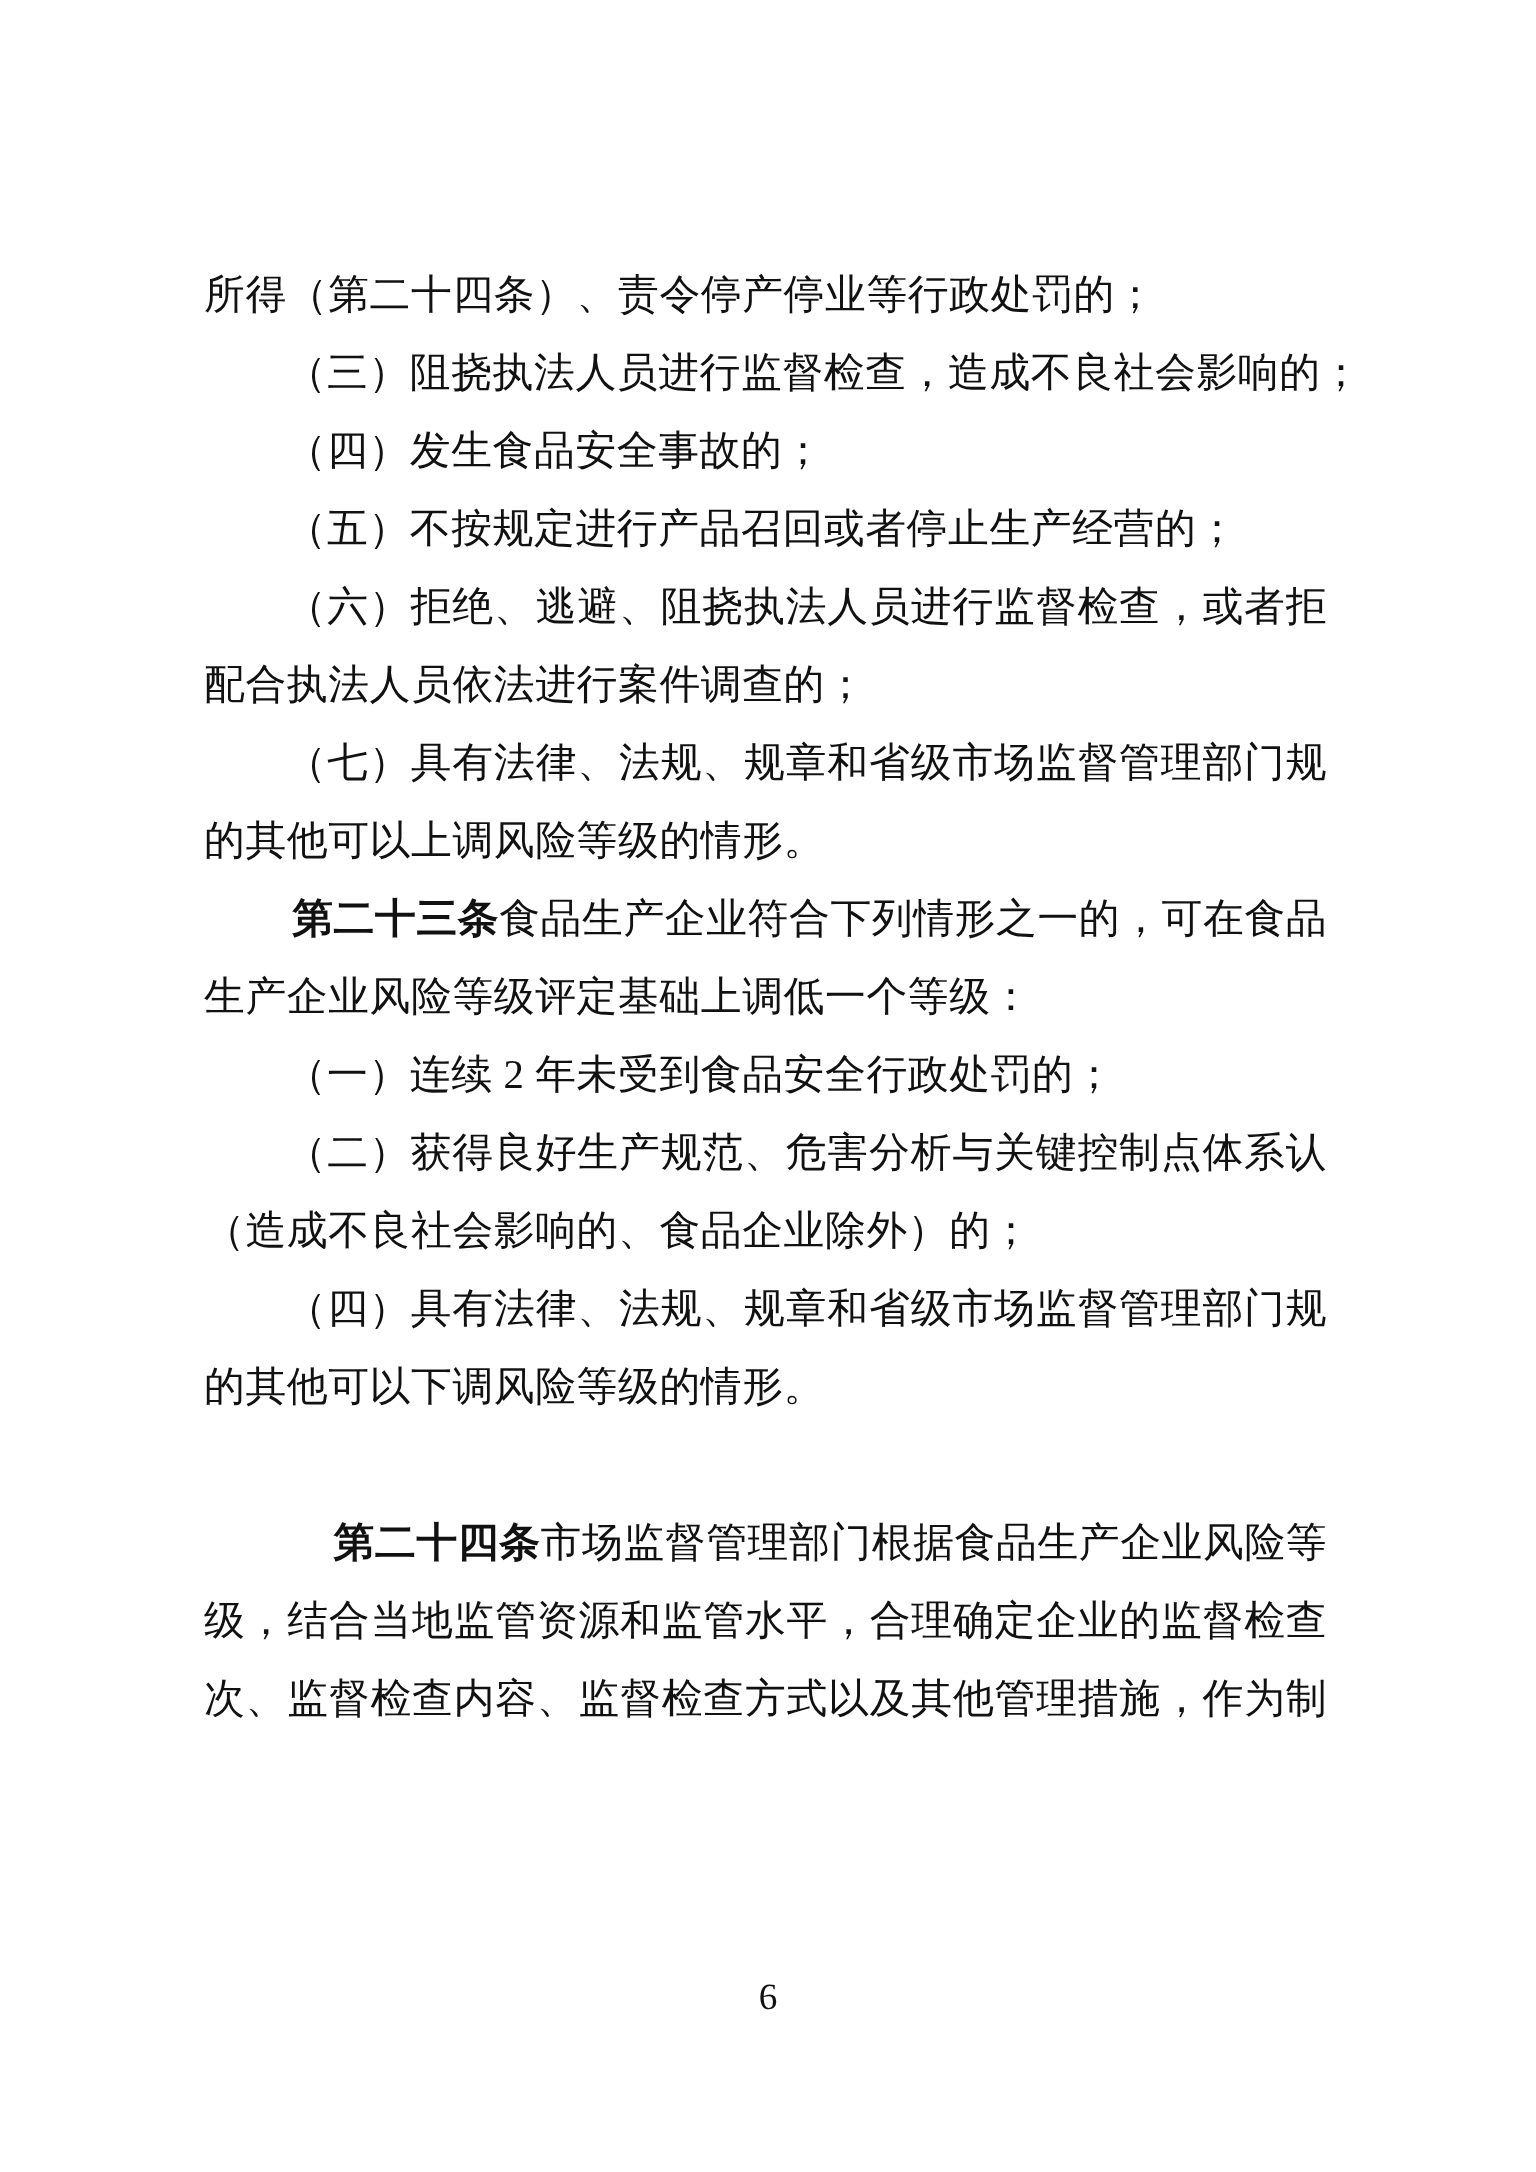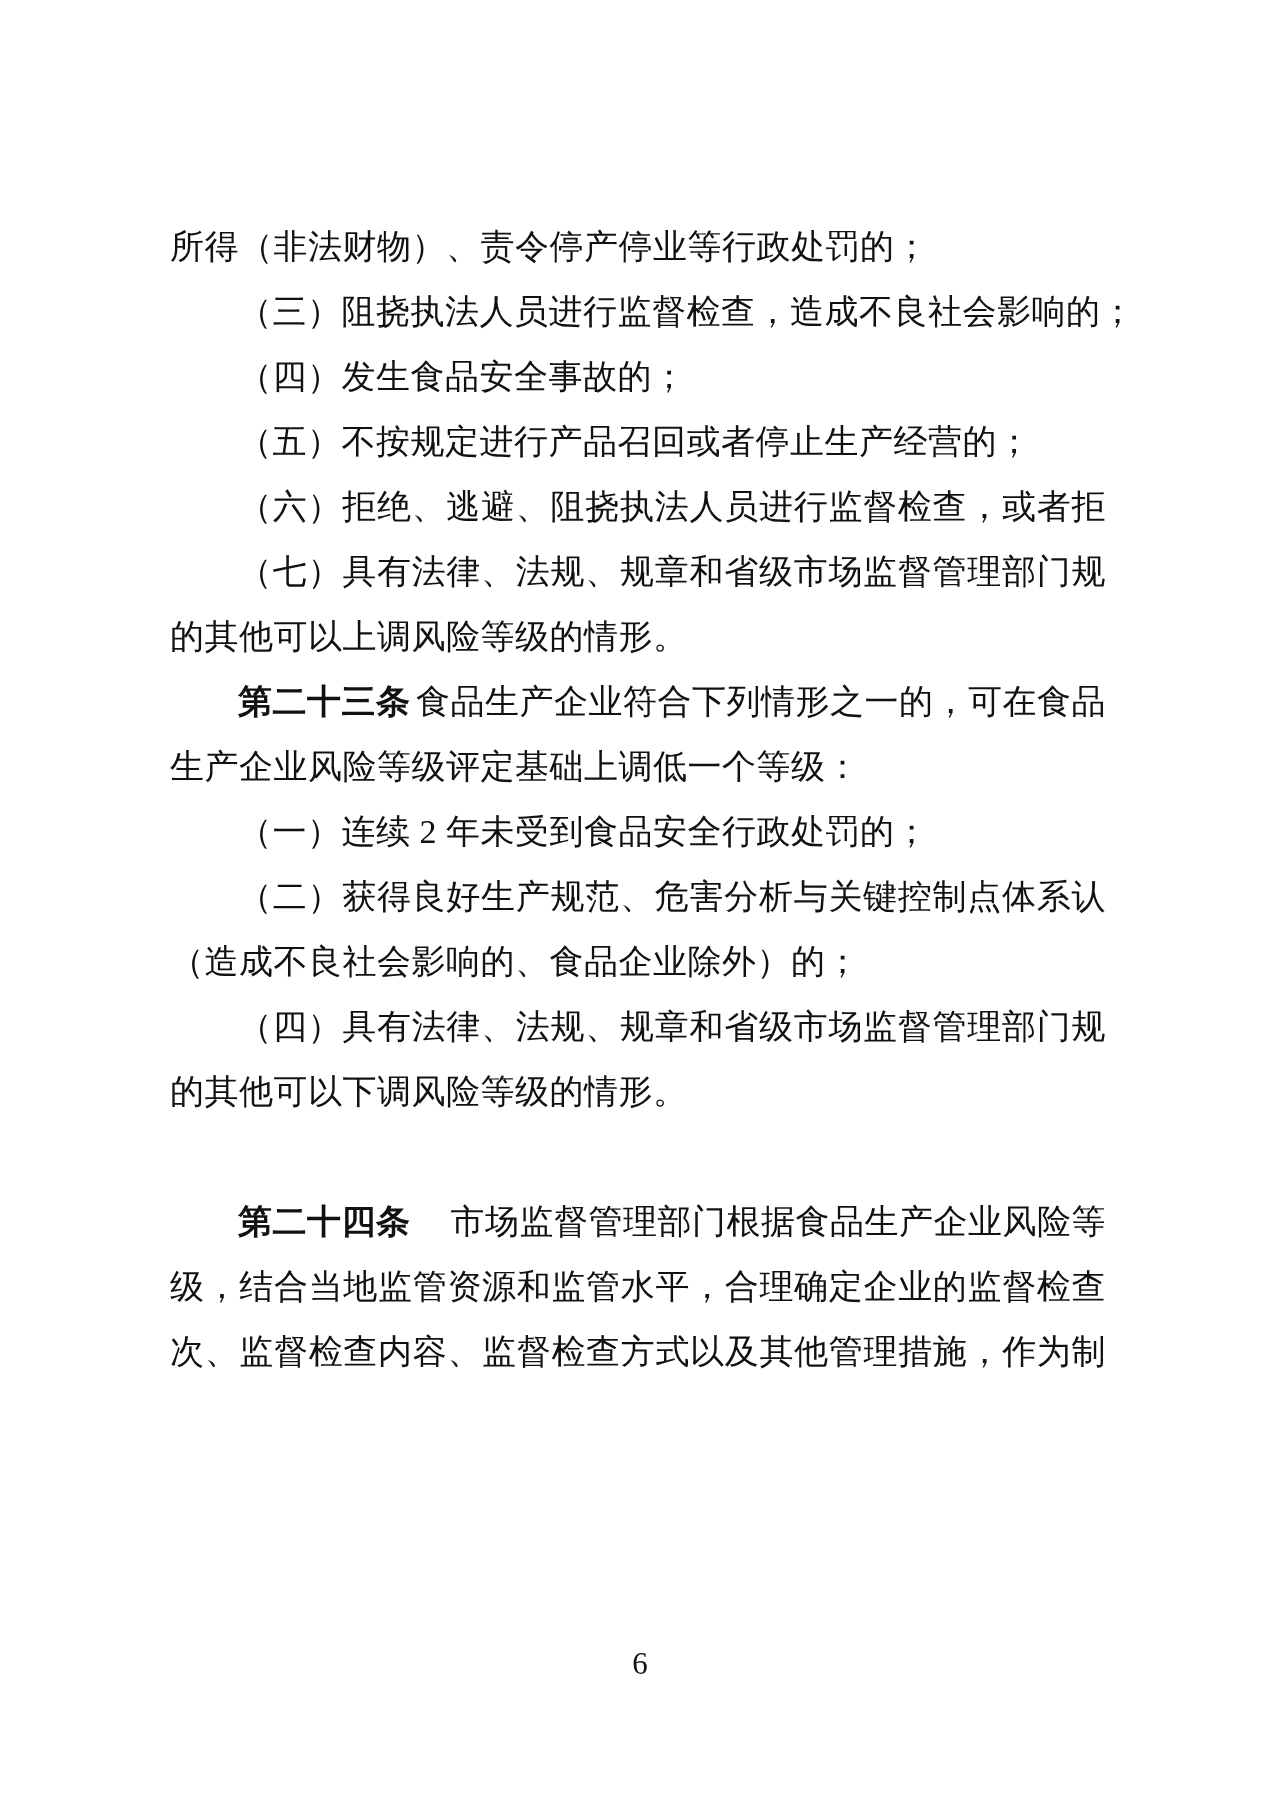--- a/index.html
+++ b/index.html
@@ -34,21 +34,21 @@
     text-indent: 68px;
   }
   .line.justify {
     white-space: normal;
     text-align: justify;
     text-align-last: justify;
     overflow: hidden;
   }
   .line.label-line {
     display: flex;
-    justify-content: space-between;
+    justify-content: flex-end;
     padding-left: 68px;
     text-indent: 0;
   }
   .article-label {
     font-family: "Liberation Sans", sans-serif;
     font-weight: bold;
     white-space: nowrap;
   }
   .label-line .article-body {
     white-space: nowrap;
@@ -77,25 +77,26 @@
     font-family: "Liberation Serif", serif;
   }
 </style>
 </head>
 <body>
 
 <div class="doc-page">
 
   <div class="text-block">
 
-    <div class="line">所得（非法财物）、责令停产停业等行政处罚的；</div>
+    <div class="line">所得（第二十四条）、责令停产停业等行政处罚的；</div>
     <div class="line indent">（三）阻挠执法人员进行监督检查，造成不良社会影响的；</div>
     <div class="line indent">（四）发生食品安全事故的；</div>
     <div class="line indent">（五）不按规定进行产品召回或者停止生产经营的；</div>
     <div class="line indent justify">（六）拒绝、逃避、阻挠执法人员进行监督检查，或者拒不</div>
+    <div class="line">配合执法人员依法进行案件调查的；</div>
     <div class="line indent justify">（七）具有法律、法规、规章和省级市场监督管理部门规定</div>
     <div class="line">的其他可以上调风险等级的情形。</div>
 
     <div class="line label-line">
       <span class="article-label">第二十三条</span>
       <span class="article-body">食品生产企业符合下列情形之一的，可在食品</span>
     </div>
 
     <div class="line">生产企业风险等级评定基础上调低一个等级：</div>
     <div class="line indent">（一）连续 2 年未受到食品安全行政处罚的；</div>

